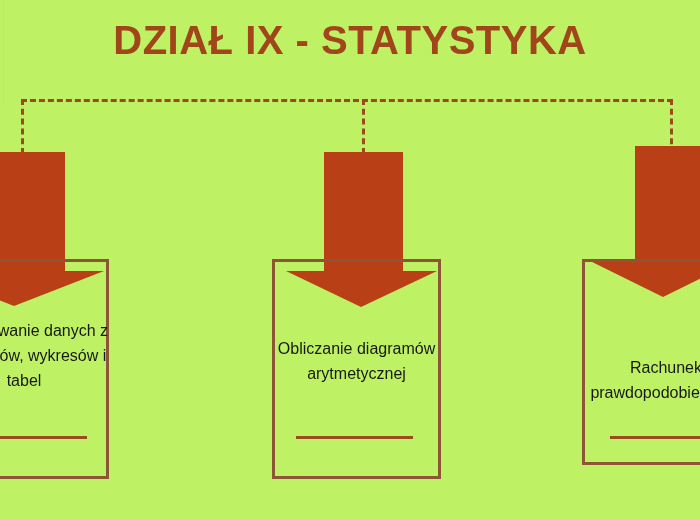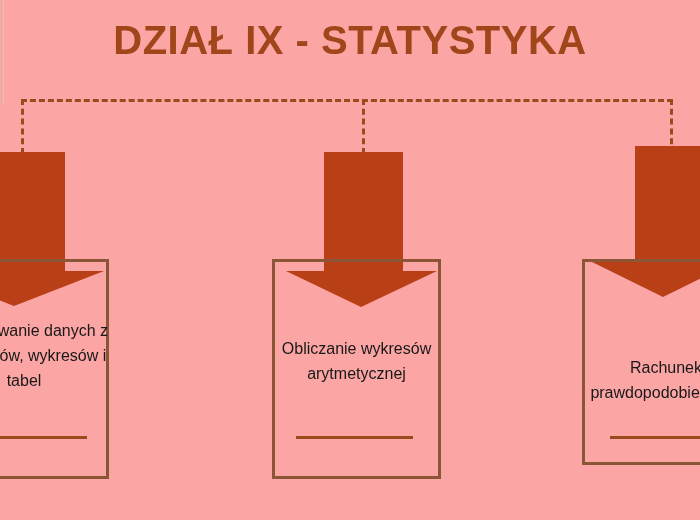--- a/index.html
+++ b/index.html
@@ -10,21 +10,21 @@
     width: 700px;
     height: 520px;
     background: #F1E4DC;
     font-family: "Liberation Sans", sans-serif;
     overflow: hidden;
   }
   #slide {
     position: relative;
     width: 700px;
     height: 520px;
-    background: #fca5a5;
+    background: #bef264;
     overflow: hidden;
   }
 
   
   .frame-edge {
     position: absolute;
     left: 3px;
     top: 0;
     width: 1px;
     height: 104px;
@@ -169,20 +169,20 @@
   <div id="arrow-right" class="arrow-group">
     <div class="arrow-shaft"></div>
     <div class="arrow-head"></div>
   </div>
 
   <div id="card-left" class="card"></div>
   <div id="card-center" class="card"></div>
   <div id="card-right" class="card"></div>
 
   <div id="text-left" class="card-text">Odczytywanie danych z diagramów, wykresów i tabel</div>
-  <div id="text-center" class="card-text">Obliczanie wykresów arytmetycznej</div>
+  <div id="text-center" class="card-text">Obliczanie diagramów arytmetycznej</div>
   <div id="text-right" class="card-text">Rachunek prawdopodobieństwa</div>
 
   <div id="rule-left" class="card-rule"></div>
   <div id="rule-center" class="card-rule"></div>
   <div id="rule-right" class="card-rule"></div>
 
 </div>
 
 </body></html>

